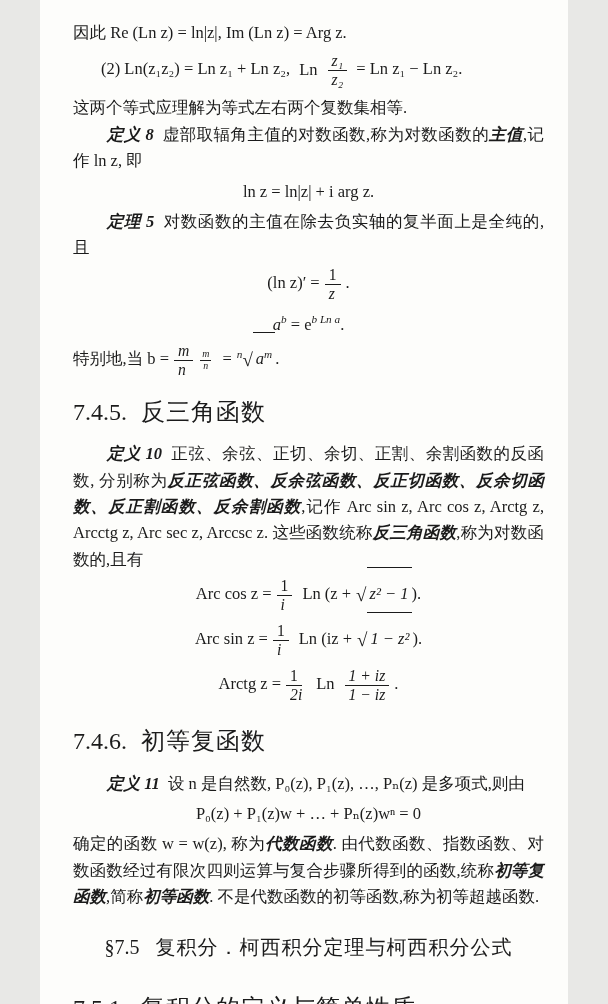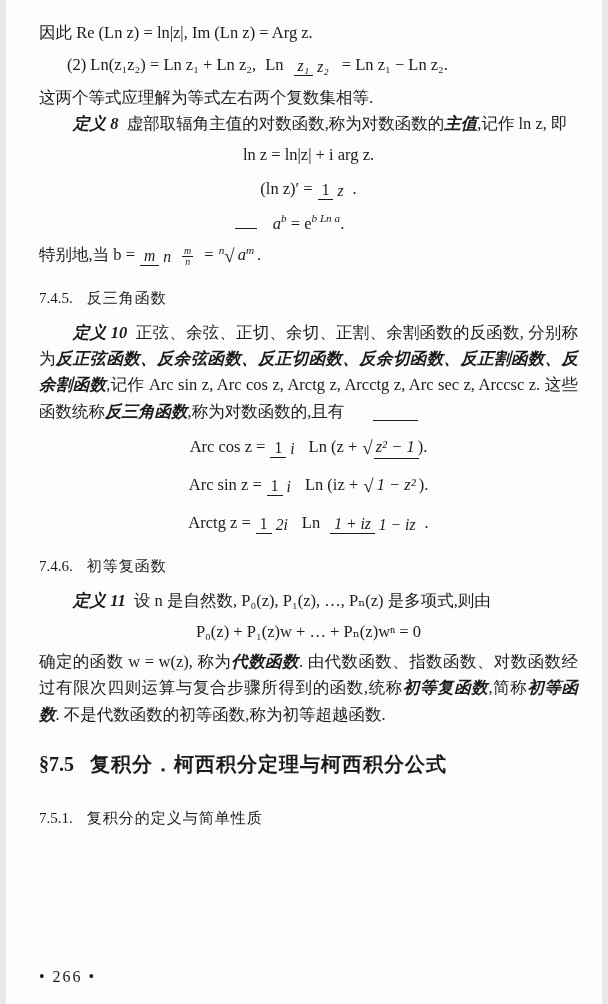--- a/index.html
+++ b/index.html
@@ -1,55 +1,55 @@
 <!DOCTYPE html>
 <html><head>
 <meta charset="utf-8">
 <style>
   html,body { margin:0; padding:0; background:#e8e8e6; }
   .page {
     position:relative;
-    width:596px; height:1004px;
+    width:528px; height:1004px;
     margin:0 auto;
     background:#fdfdfb;
     color:#1b1b1b;
     font-family:"Liberation Serif","DejaVu Serif",serif;
     font-size:16.5px;
     line-height:1.6;
     box-sizing:border-box;
     padding:20px 24px 14px 33px;
     display:flex; flex-direction:column;
     overflow:hidden;
   }
   p { margin:0; }
   .body { text-align:justify; }
   .ind { text-indent:34px; }
   .bold { font-weight:bold;font-style:italic; }
   .it { font-style:italic; }
   .eqline { text-align:center; margin:4px 0; white-space:nowrap; }
   .eqleft { text-align:left; padding-left:28px; margin:6px 0; white-space:nowrap; }
   .mx { margin:0 5px; }
   .frac {
-    display:inline-flex; align-items:flex-end;
+    display:inline-flex; flex-direction:column; align-items:flex-start;
     vertical-align:middle; margin:0 5px; line-height:1.15; font-size:0.95em;
   }
   .frac .num { border-bottom:1.4px solid #1b1b1b; padding:0 4px; }
   .frac .den { padding:0 4px; }
   .supfrac {
     display:inline-flex; flex-direction:column; align-items:center;
     vertical-align:super; margin:0 2px; line-height:1.05; font-size:0.60em;
   }
   .supfrac .num { border-bottom:1px solid #1b1b1b; padding:0 2px; }
   .supfrac .den { padding:0 2px; }
   sup { font-size:0.68em; }
   .radical { font-size:1.15em; vertical-align:-2px; }
   .rad { border-top:1.4px solid #1b1b1b; padding:16px 3px; }
-  .sec-head { font-size:15px; font-weight:normal; margin:14px 0 10px 0; letter-spacing:1px; }
+  .sec-head { font-size:24px; font-weight:normal; margin:14px 0 10px 0; letter-spacing:1px; }
   .sec-head .sec-num { margin-right:14px; letter-spacing:0; }
-  .chap-head { font-size:20px; font-weight:bold; margin:20px 0 12px 0; letter-spacing:1px; }
+  .chap-head { font-size:20px; font-weight:normal; text-align:center; margin:20px 0 12px 0; letter-spacing:1px; }
   .chap-head .sec-num { margin-right:16px; letter-spacing:0; }
   .sp-sm { height:4px; }
   .pagenum { margin-top:auto; font-size:16px; letter-spacing:2px; }
 </style>
 </head>
 <body>
 
 <div class="page">
 
   <p class="body">
@@ -70,20 +70,23 @@
   </p>
 
   <p class="body ind">
     <span class="bold">定义 8</span>&nbsp;&nbsp;<span>虚部取辐角主值的对数函数,称为对数函数的</span><span class="bold">主值</span><span>,记作 ln z, 即</span>
   </p>
 
   <div class="eqline">
     <span>ln z = ln|z| + i arg z.</span>
   </div>
 
+  <p class="body ind">
+    <span class="bold">定理 5</span>&nbsp;&nbsp;<span>对数函数的主值在除去负实轴的复半面上是全纯的,且</span>
+  </p>
 
   <div class="eqline">
     <span>(ln z)′ =</span><span class="frac">
         <span class="num">1</span>
         <span class="den it">z</span>
       </span><span>.</span>
   </div>
 
 
   <div class="eqline">

